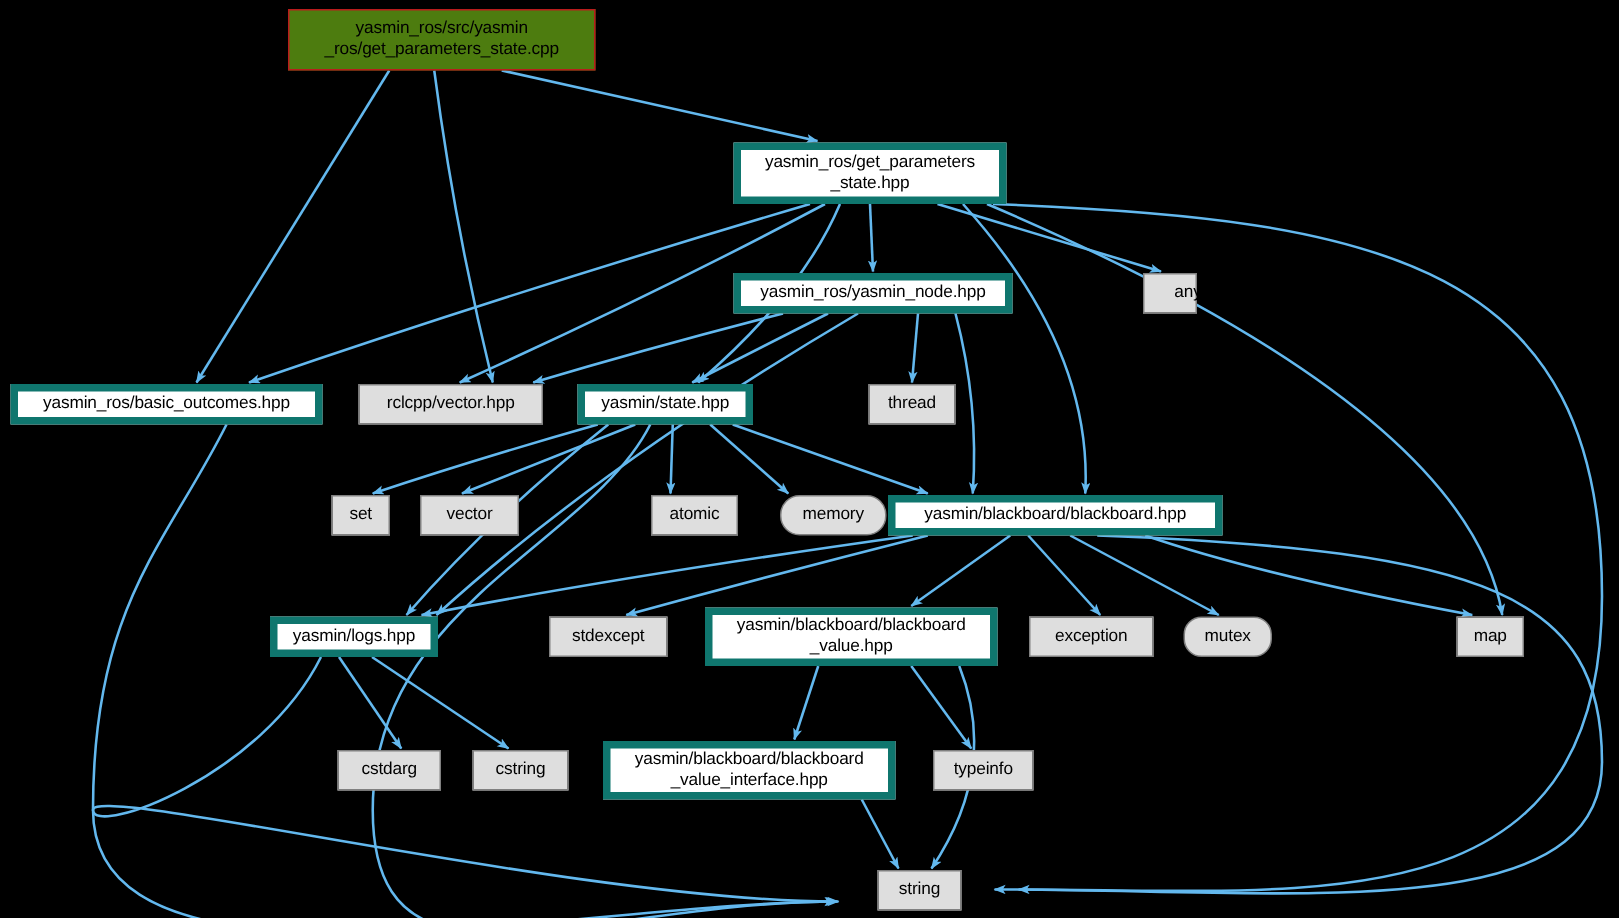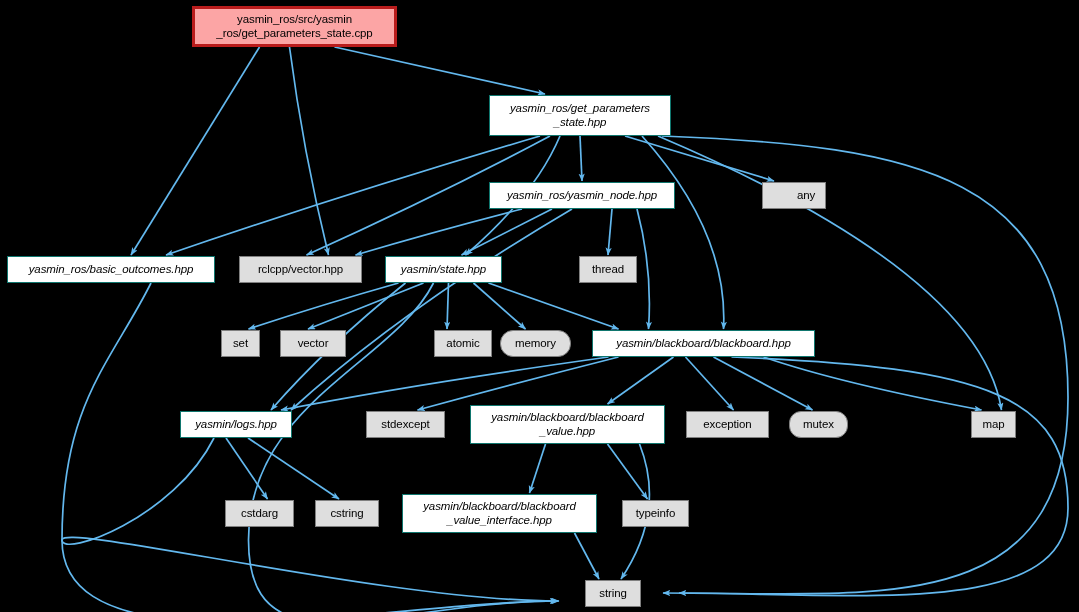--- a/index.html
+++ b/index.html
@@ -17,22 +17,22 @@
     display:flex;align-items:center;justify-content:center;
     text-align:center;
     color:#000000;
     font-size:11.5px;
     line-height:13.5px;
     border:1px solid #7F7F7F;
     white-space:pre-line;
     letter-spacing:-0.1px;
     z-index:5;
   }
-  .n-root{background:#fca5a5;border:3px solid #b91c1c;}
-  .n-proj{background:#FFFFFF;border:1px solid #0f766e;font-style:italic;}
+  .n-root{background:#4d7c0f;border:1px solid #b91c1c;}
+  .n-proj{background:#FFFFFF;border:5px solid #0f766e;}
   .n-sys{background:#DEDEDE;border:1px solid #808080;}
 </style>
 </head>
 <body>
 
 <div id="graph">
   <svg id="edges" viewBox="0 0 1079 612" xmlns="http://www.w3.org/2000/svg">
     <defs>
       <marker id="ah" markerWidth="9" markerHeight="9" refX="7.4" refY="3.1" orient="auto" markerUnits="userSpaceOnUse">
         <path d="M0,0 L8,3.1 L0,6.2 L1.9,3.1 z" fill="#63B8EE"></path>
@@ -78,29 +78,29 @@
         <path d="M639.5,444 Q666.25,511.5 621,579" marker-end="url(#ah)"></path>
         <path d="M574.5,533 Q586.75,556 599,579" marker-end="url(#ah)"></path>
       </g>
   </svg>
   <div id="node-layer">
       <div class="node n-root" style="left: 192px; top: 6px; width: 205px; height: 41px;">yasmin_ros/src/yasmin
 _ros/get_parameters_state.cpp</div>
       <div class="node n-proj" style="left: 489px; top: 95px; width: 182px; height: 41px;">yasmin_ros/get_parameters
 _state.hpp</div>
       <div class="node n-proj" style="left: 489px; top: 182px; width: 186px; height: 27px;">yasmin_ros/yasmin_node.hpp</div>
-      <div class="node n-sys" style="left: 762px; top: 182px; width: 64px; height: 27px; padding-left: 24px;">any</div>
+      <div class="node n-sys" style="left: 762px; top: 182px; width: 36px; height: 27px; padding-left: 24px;">any</div>
       <div class="node n-proj" style="left: 7px; top: 256px; width: 208px; height: 27px;">yasmin_ros/basic_outcomes.hpp</div>
       <div class="node n-sys" style="left: 239px; top: 256px; width: 123px; height: 27px;">rclcpp/vector.hpp</div>
       <div class="node n-proj" style="left: 385px; top: 256px; width: 117px; height: 27px;">yasmin/state.hpp</div>
       <div class="node n-sys" style="left: 579px; top: 256px; width: 58px; height: 27px;">thread</div>
       <div class="node n-sys" style="left: 221px; top: 330px; width: 39px; height: 27px;">set</div>
       <div class="node n-sys" style="left: 280px; top: 330px; width: 66px; height: 27px;">vector</div>
       <div class="node n-sys" style="left: 418px; top: 330px; width: 58px; height: 27px; margin-left: 16px;">atomic</div>
-      <div class="node n-sys" style="left: 500px; top: 330px; width: 71px; height: 27px; border-radius: 13px;">memory</div>
+      <div class="node n-sys" style="left: 520px; top: 330px; width: 71px; height: 27px; border-radius: 13px;">memory</div>
       <div class="node n-proj" style="left: 592px; top: 330px; width: 223px; height: 27px;">yasmin/blackboard/blackboard.hpp</div>
       <div class="node n-proj" style="left: 180px; top: 411px; width: 112px; height: 27px;">yasmin/logs.hpp</div>
       <div class="node n-sys" style="left: 366px; top: 411px; width: 79px; height: 27px;">stdexcept</div>
       <div class="node n-proj" style="left: 470px; top: 405px; width: 195px; height: 39px;">yasmin/blackboard/blackboard
 _value.hpp</div>
       <div class="node n-sys" style="left: 686px; top: 411px; width: 83px; height: 27px;">exception</div>
       <div class="node n-sys" style="left: 789px; top: 411px; width: 59px; height: 27px; border-radius: 12px;">mutex</div>
       <div class="node n-sys" style="left: 971px; top: 411px; width: 45px; height: 27px;">map</div>
       <div class="node n-sys" style="left: 225px; top: 500px; width: 69px; height: 27px;">cstdarg</div>
       <div class="node n-sys" style="left: 315px; top: 500px; width: 64px; height: 27px;">cstring</div>

